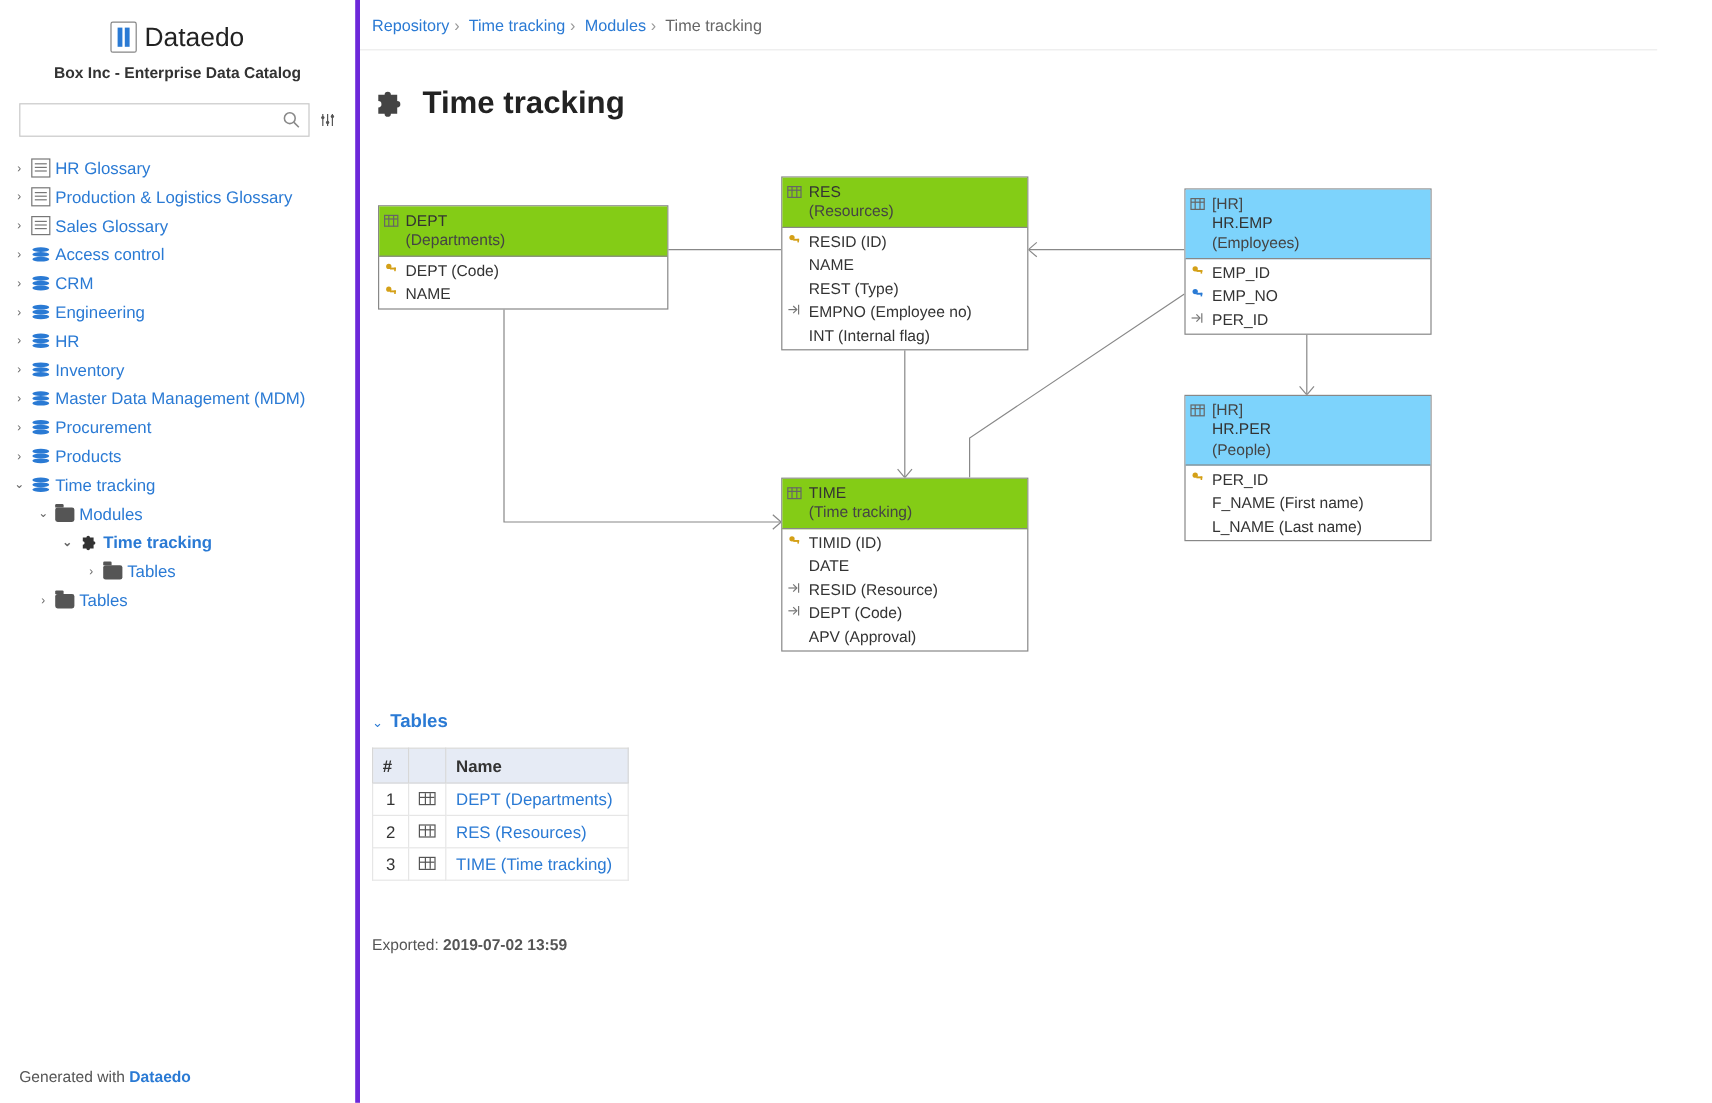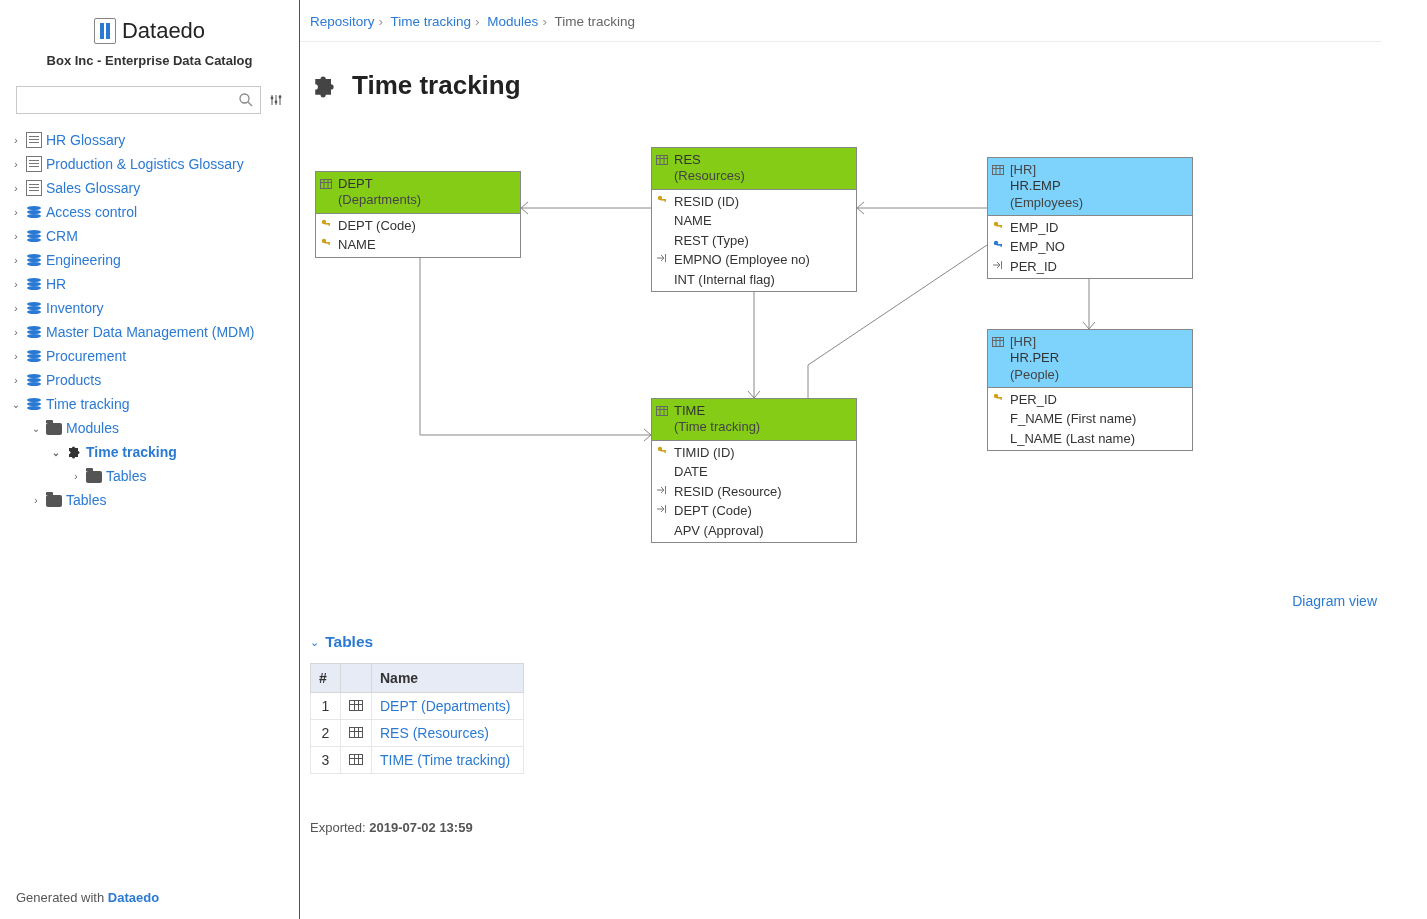--- a/index.html
+++ b/index.html
@@ -1,19 +1,19 @@
 <!DOCTYPE html>
 <html><head>
 <meta charset="utf-8">
 <style>
 * { box-sizing: border-box; margin: 0; padding: 0; }
 body { font-family: "Segoe UI", Tahoma, sans-serif; font-size: 13px; color: #333; background: #fff; display: flex; height: 919px; width: 1427px; overflow: hidden; }
 
 
-.sidebar { width: 300px; flex-shrink: 0; border-right: 1px solid #6d28d9; padding: 18px 10px 10px 10px; position: relative; }
+.sidebar { width: 300px; flex-shrink: 0; border-right: 4px solid #6d28d9; padding: 18px 10px 10px 10px; position: relative; }
 .logo-block { text-align: center; margin-bottom: 6px; }
 .logo { display: inline-flex; align-items: center; gap: 6px; font-size: 22px; color: #222; }
 .logo-icon { width: 22px; height: 26px; border: 1px solid #858585; border-radius: 2px; position: relative; display:inline-block; }
 .logo-icon::before { content:""; position:absolute; left:5px; top:4px; bottom:4px; width:4px; background:#2a7ad4; }
 .logo-icon::after { content:""; position:absolute; left:11px; top:4px; bottom:4px; width:4px; background:#2a7ad4; }
 .subtitle { text-align:center; font-size: 13px; font-weight: 600; color:#333; margin-bottom: 18px; }
 .search-row { display:flex; align-items:center; gap:8px; margin-bottom: 14px; padding: 0 6px; }
 .search-box { flex:1; display:flex; align-items:center; border:1px solid #c9c9c9; height:28px; padding:0 6px; background:#fff; }
 .search-box input { flex:1; border:none; outline:none; font-size:13px; background:transparent; }
 .search-glass { width:16px; height:16px; color:#888; }
@@ -249,21 +249,21 @@
       <line x1="554" y1="57" x2="547" y2="63"></line>
         <line x1="554" y1="69" x2="547" y2="63"></line>
 
       <polyline points="779,122  779,184"></polyline>
       <line x1="773" y1="177" x2="779" y2="184"></line>
         <line x1="785" y1="177" x2="779" y2="184"></line>
 
       <polyline points="498,253  498,220  677,100"></polyline>
     </svg>
 
-    <div class="erd-table" style="left:5px; top:26px; width:206px;">
+    <div class="erd-table" style="left:5px; top:26px; width:242px;">
       <div class="erd-header pink">
         <svg class="table-glyph" viewBox="0 0 12 12">
             <rect x="0.5" y="1.5" width="11" height="9" fill="none" stroke="currentColor"></rect>
             <line x1="0.5" y1="4.5" x2="11.5" y2="4.5" stroke="currentColor"></line>
             <line x1="4" y1="1.5" x2="4" y2="10.5" stroke="currentColor"></line>
             <line x1="8" y1="1.5" x2="8" y2="10.5" stroke="currentColor"></line>
           </svg>
         <div class="erd-name">DEPT</div>
         <div class="erd-sub">(Departments)</div>
       </div>
@@ -389,23 +389,20 @@
               <circle cx="4" cy="4" r="2.2" fill="currentColor"></circle>
               <rect x="5" y="5" width="5" height="1.6" fill="currentColor"></rect>
               <rect x="8.5" y="5" width="1.3" height="3" fill="currentColor"></rect>
             </svg><span>PER_ID</span></div>
         <div class="erd-col"><span>F_NAME (First name)</span></div>
         <div class="erd-col"><span>L_NAME (Last name)</span></div>
       </div>
     </div>
   </div>
 
-  <div class="diagram-link">
-    <a href="#">Diagram view</a>
-  </div>
 
   <div class="tables-section">
     <div class="tables-heading">
       <span class="arrow">⌄</span>
       <span class="title">Tables</span>
     </div>
     <table class="tables-list">
       <thead>
         <tr>
           <th>#</th>

